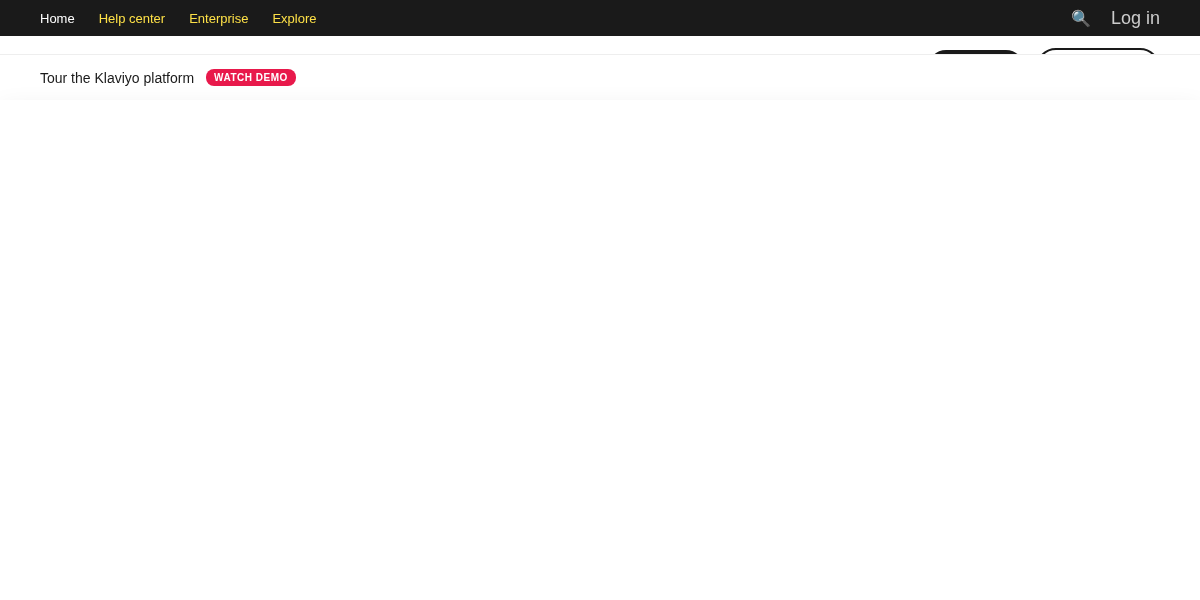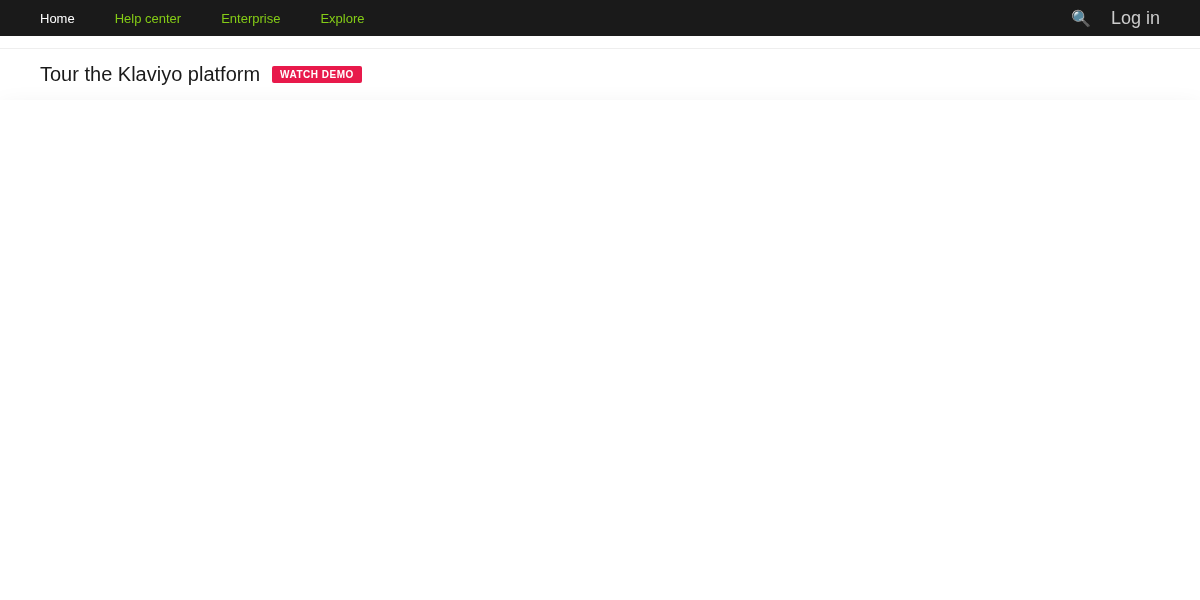--- a/index.html
+++ b/index.html
@@ -5,24 +5,24 @@
     * { margin: 0; padding: 0; box-sizing: border-box; }
     body { font-family: -apple-system, BlinkMacSystemFont, 'Segoe UI', sans-serif; background: #fff; }
 
     
     .top-bar {
       background: #1a1a1a;
       height: 36px;
       display: flex;
       align-items: center;
       padding: 0 40px;
-      gap: 40px;
+      gap: 24px;
     }
     .top-bar-item {
-      color: #84cc16;
+      color: #fde047;
       font-size: 13px;
       cursor: pointer;
       text-decoration: none;
     }
     .top-bar-item.active { color: #fff; }
     .top-bar-right {
       margin-left: auto;
       display: flex;
       align-items: center;
       gap: 20px;
@@ -299,31 +299,31 @@
       left: 0;
       right: 0;
       border-top: 1px solid #eee;
       padding: 14px 40px;
       display: flex;
       align-items: center;
       gap: 12px;
       background: #fff;
     }
     .bottom-bar-text {
-      font-size: 20px;
+      font-size: 14px;
       color: #1a1a1a;
       font-weight: 500;
     }
     .watch-demo-badge {
       background: #e8194b;
       color: #fff;
       font-size: 10px;
       font-weight: 700;
       padding: 3px 8px;
-      border-radius: 2px;
+      border-radius: 8px;
       text-transform: uppercase;
       letter-spacing: 0.5px;
       cursor: pointer;
     }
   </style>
 </head>
 <body>
 
 <div class="top-bar">
   <a class="top-bar-item active">Home</a>

